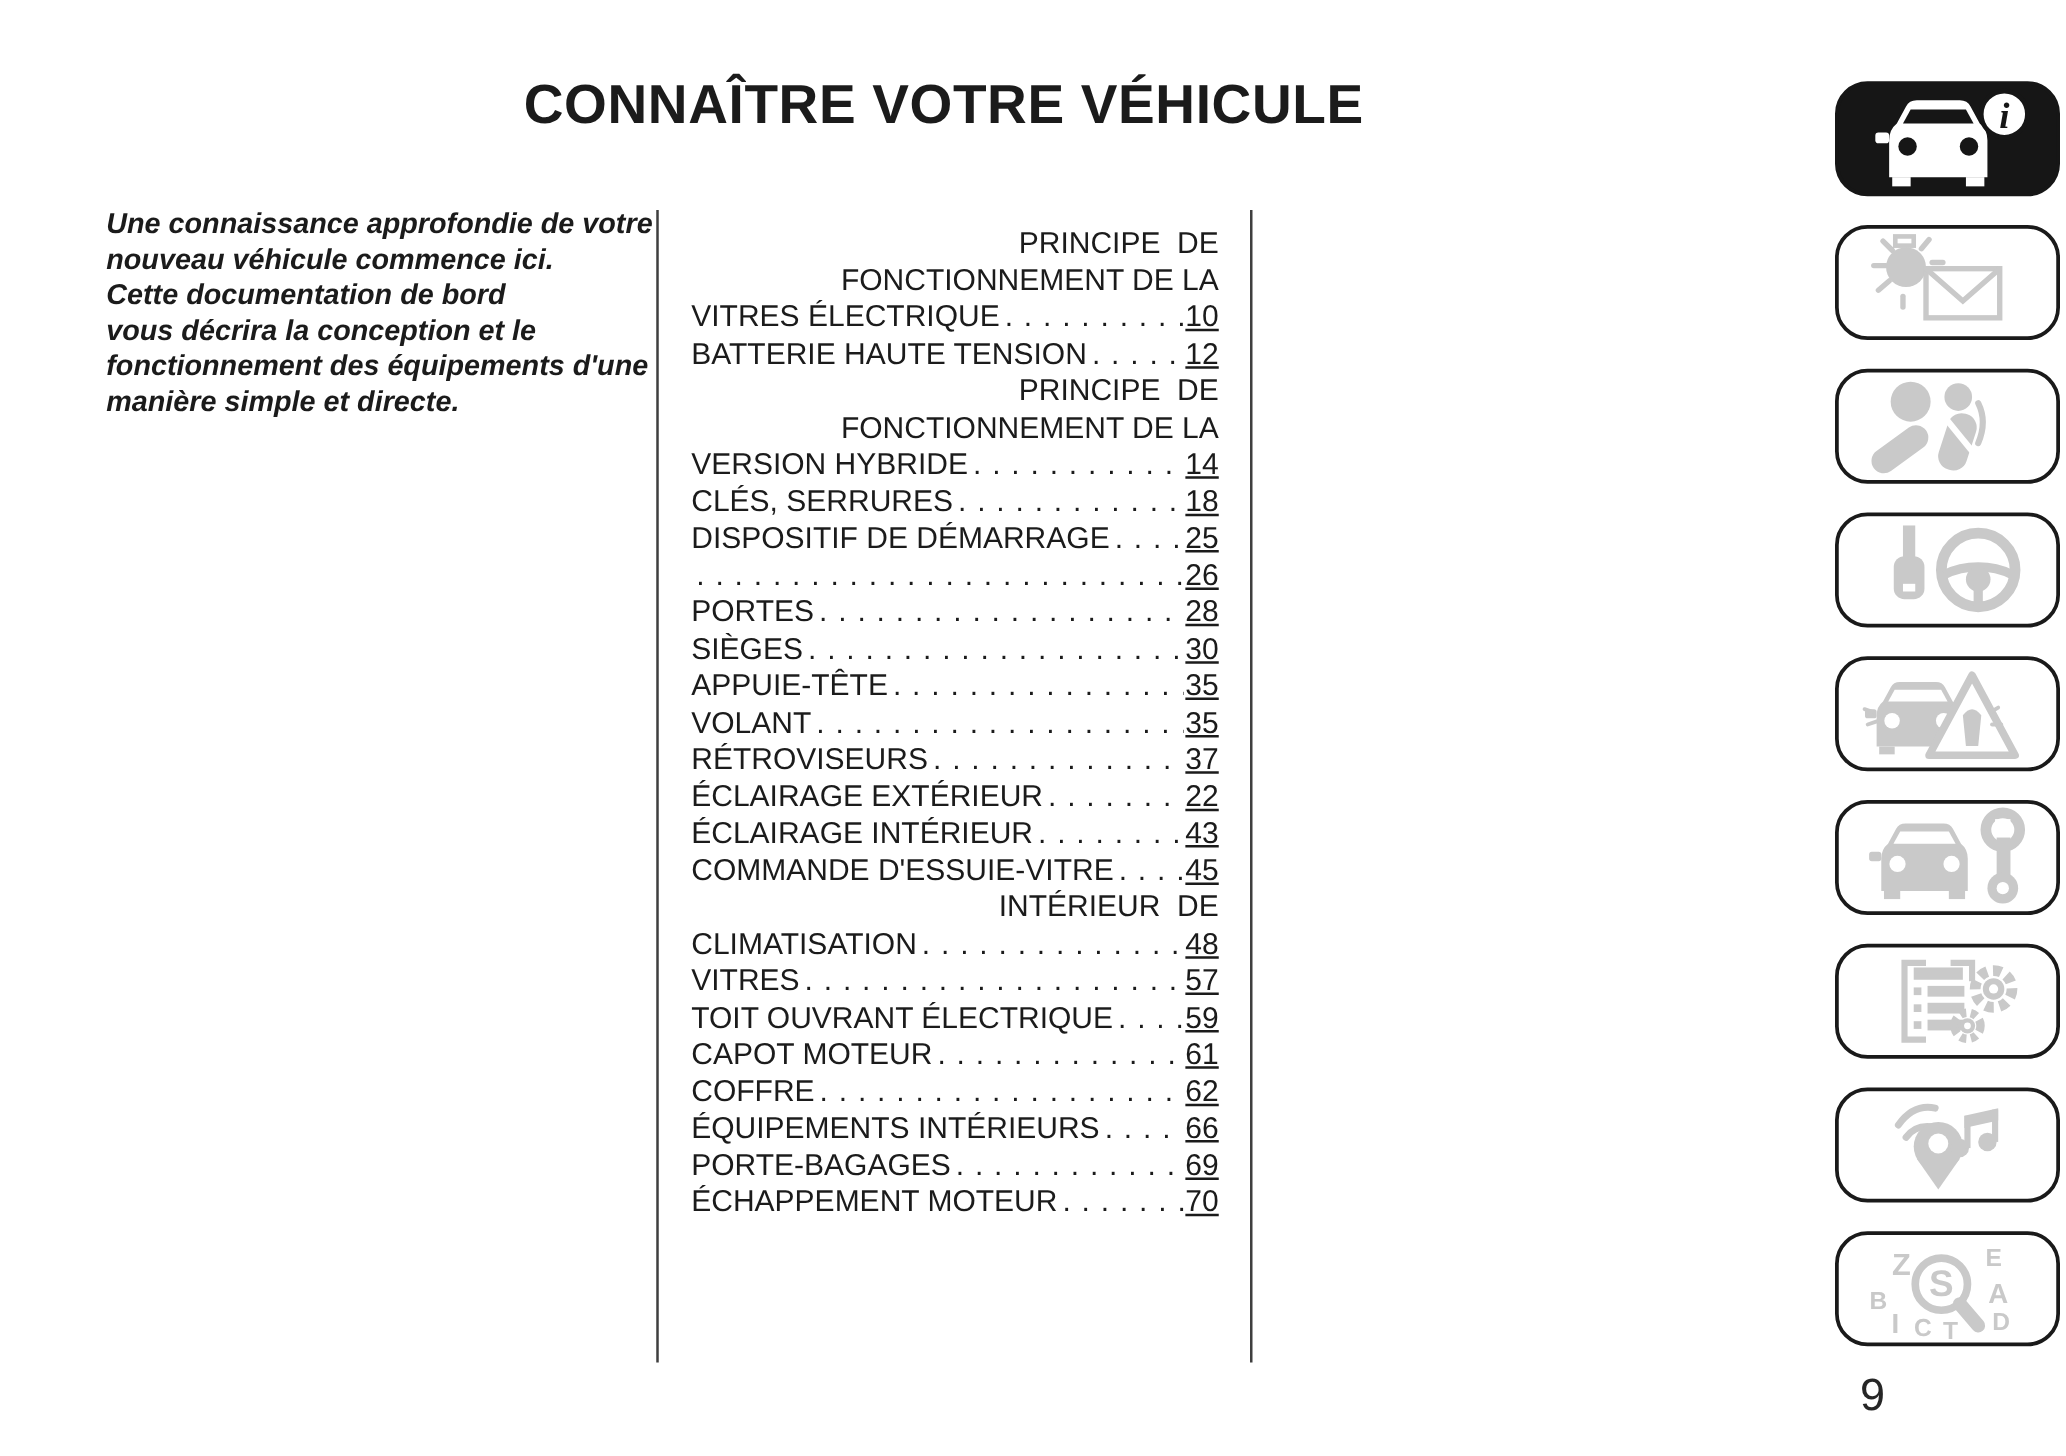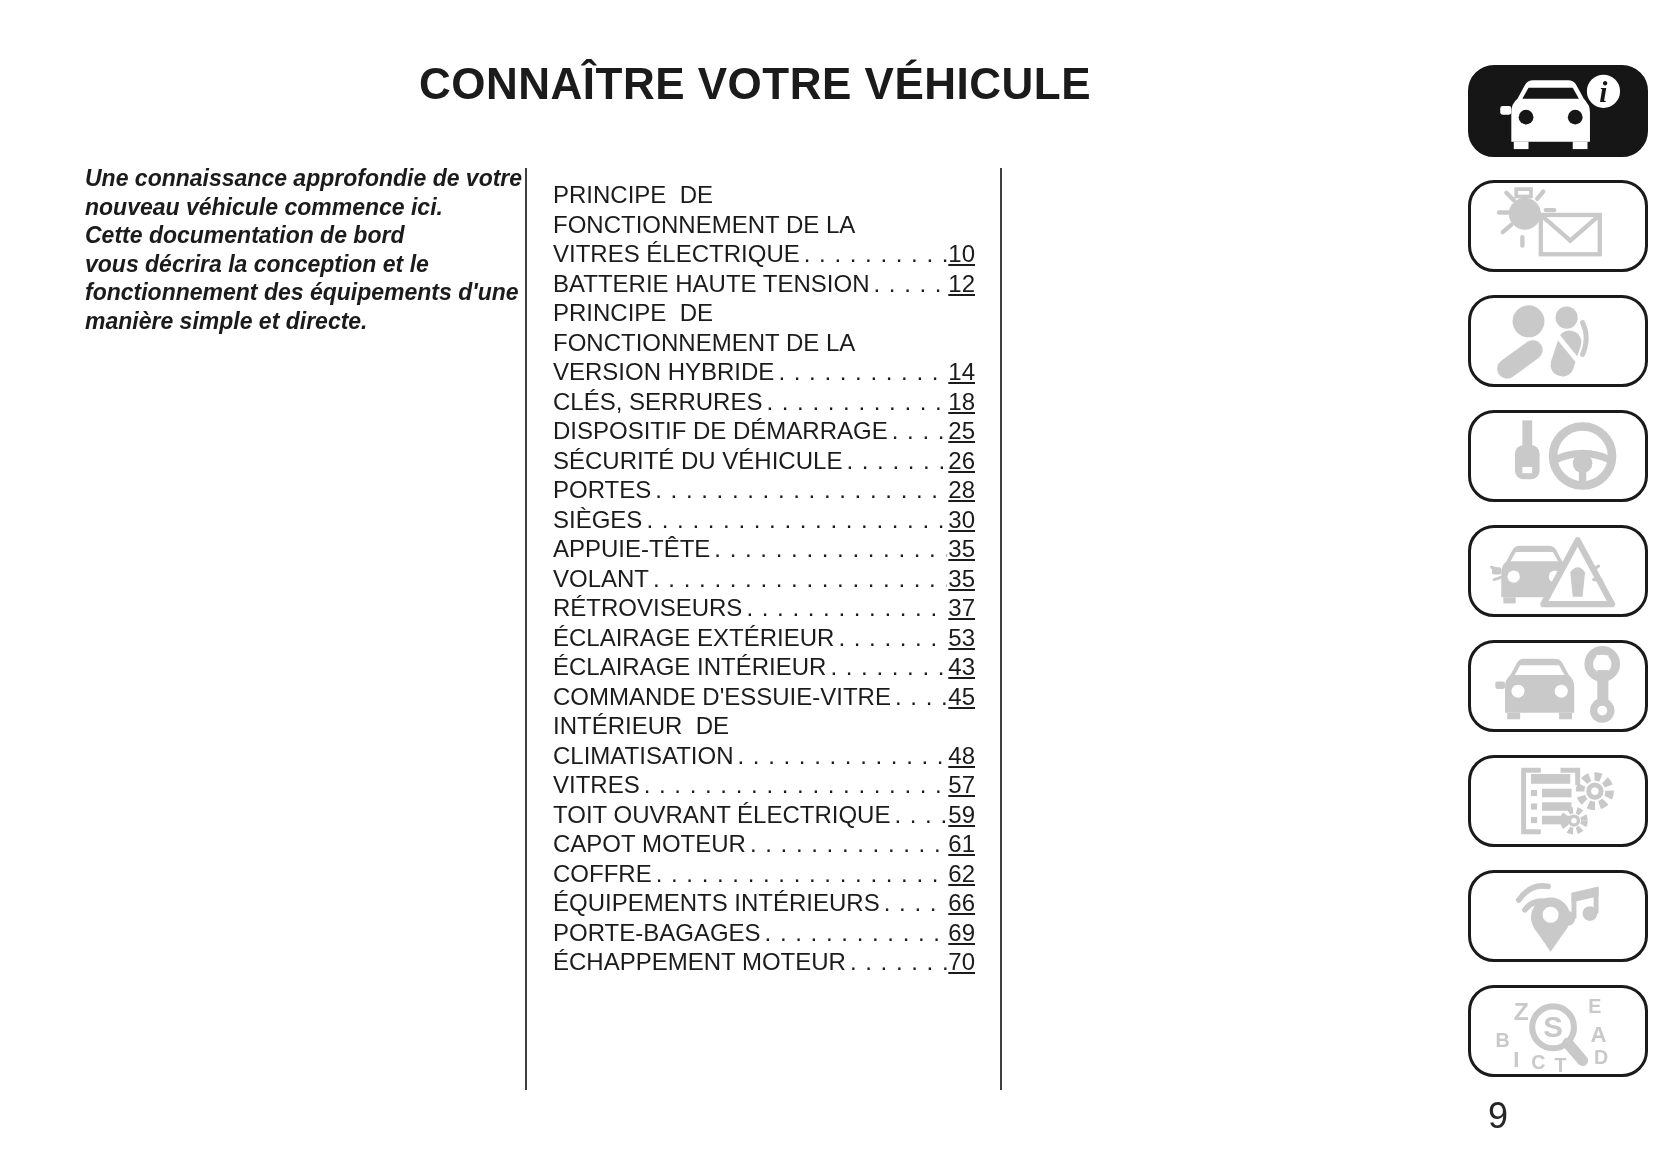--- a/index.html
+++ b/index.html
@@ -27,21 +27,21 @@
   }
   
   .toc-rule{position:absolute;top:168px;width:2px;height:922px;background:#3f3f3f;}
   .toc-rule-left{left:525px;}
   .toc-rule-right{left:1000px;}
   .toc{
     position:absolute;left:553px;top:180px;width:422px;
     font-size:24px;line-height:29.5px;color:#1b1b1b;
   }
   .toc-entry{cursor:pointer;}
-  .toc-line{display:flex;align-items:baseline;}
+  .toc-line{display:flex;align-items:baseline;justify-content:flex-end;}
   .toc-text{white-space:pre;}
   .toc-dots{
     flex:1 1 auto;overflow:hidden;white-space:nowrap;
     margin:0 1px 0 4px;
   }
   .toc-dots::after{
     content:". . . . . . . . . . . . . . . . . . . . . . . . . . . . . . . . . . . .";
     letter-spacing:1px;
   }
   .toc-page{flex:0 0 auto;text-decoration:underline;}
@@ -122,21 +122,20 @@
       </div>
       <div class="toc-entry">
         <div class="toc-line">
           <span class="toc-text">DISPOSITIF DE DÉMARRAGE</span>
           <span class="toc-dots"></span>
           <span class="toc-page">25</span>
         </div>
       </div>
       <div class="toc-entry">
         <div class="toc-line">
-          <span class="toc-text">SÉCURITÉ DU VÉHICULE</span>
           <span class="toc-dots"></span>
           <span class="toc-page">26</span>
         </div>
       </div>
       <div class="toc-entry">
         <div class="toc-line">
           <span class="toc-text">PORTES</span>
           <span class="toc-dots"></span>
           <span class="toc-page">28</span>
         </div>
@@ -166,21 +165,21 @@
         <div class="toc-line">
           <span class="toc-text">RÉTROVISEURS</span>
           <span class="toc-dots"></span>
           <span class="toc-page">37</span>
         </div>
       </div>
       <div class="toc-entry">
         <div class="toc-line">
           <span class="toc-text">ÉCLAIRAGE EXTÉRIEUR</span>
           <span class="toc-dots"></span>
-          <span class="toc-page">53</span>
+          <span class="toc-page">22</span>
         </div>
       </div>
       <div class="toc-entry">
         <div class="toc-line">
           <span class="toc-text">ÉCLAIRAGE INTÉRIEUR</span>
           <span class="toc-dots"></span>
           <span class="toc-page">43</span>
         </div>
       </div>
       <div class="toc-entry">

